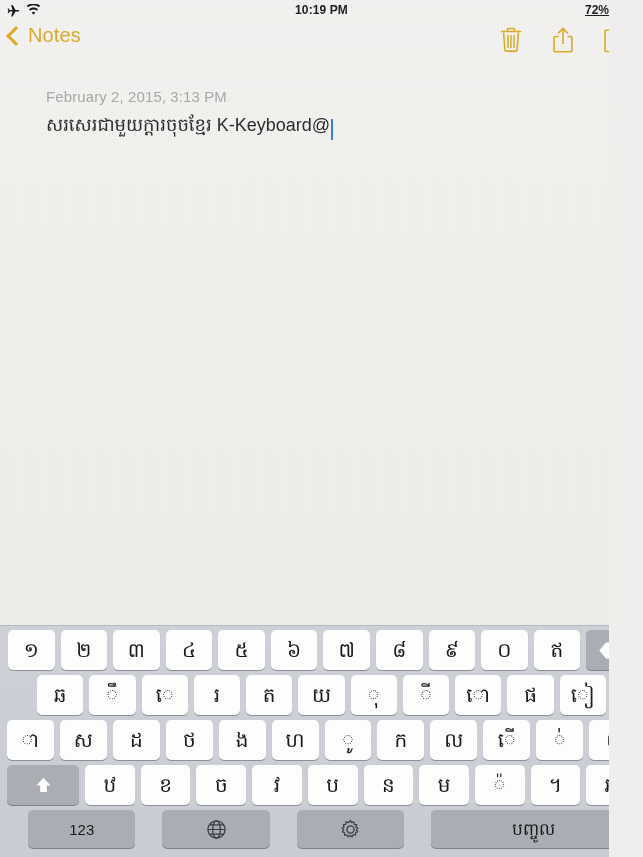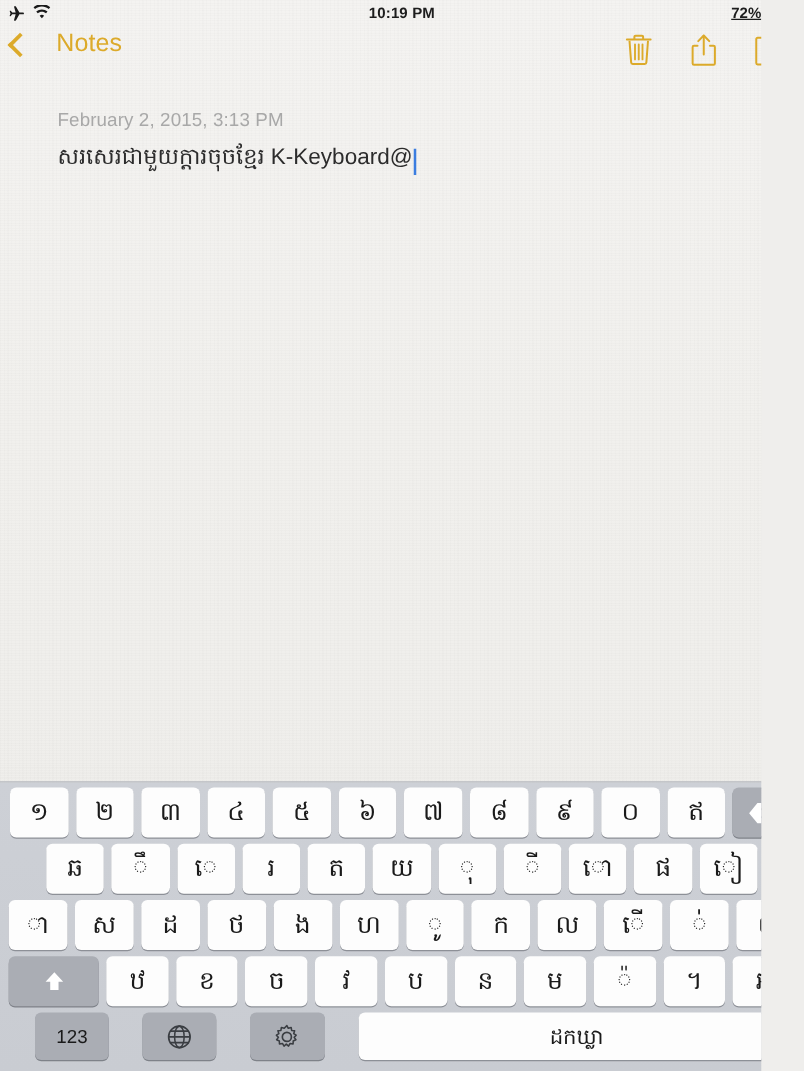--- a/index.html
+++ b/index.html
@@ -90,21 +90,21 @@
   .navbar {
     position: absolute;
     top: 20px; left: 0;
     width: 643px; height: 42px;
   }
   .back-btn {
     position: absolute;
     left: 9px; top: 4px;
     display: flex;
     align-items: center;
-    gap: 22px;
+    gap: 5px;
     color: #d8a827;
     cursor: pointer;
   }
   .chev {
     width: 11px; height: 11px;
     border-left: 3px solid #dcaa2a;
     border-bottom: 3px solid #dcaa2a;
     transform: rotate(45deg);
     margin-top: 1px;
   }
@@ -358,17 +358,17 @@
         </span>
       </div>
       <div class="key dark fn">
         <span>
           <svg class="icon-svg" width="21" height="21" viewBox="0 0 22 22" aria-hidden="true">
             <path d="M11 7.2a3.8 3.8 0 1 0 0 7.6 3.8 3.8 0 0 0 0-7.6z" stroke="#3a3d42" stroke-width="1.4" fill="none"></path>
             <path d="M11 1.6l1.2 2.2 2.4-.7.4 2.5 2.5.3-.8 2.4 2.1 1.3-1.7 1.8 1.5 2-2.3 1-.1 2.5-2.5-.4-1.3 2.2-1.9-1.6-1.9 1.6-1.3-2.2-2.5.4-.1-2.5-2.3-1 1.5-2-1.7-1.8 2.1-1.3-.8-2.4 2.5-.3.4-2.5 2.4.7L11 1.6z" stroke="#3a3d42" stroke-width="1.3" fill="none" stroke-linejoin="round"></path>
           </svg>
         </span>
       </div>
-      <div class="key space">ដកឃ្លា</div>
+      <div class="key dark enter">បញ្ចូល</div>
     </div>
 
   </div>
 </div>
 
 </body></html>

